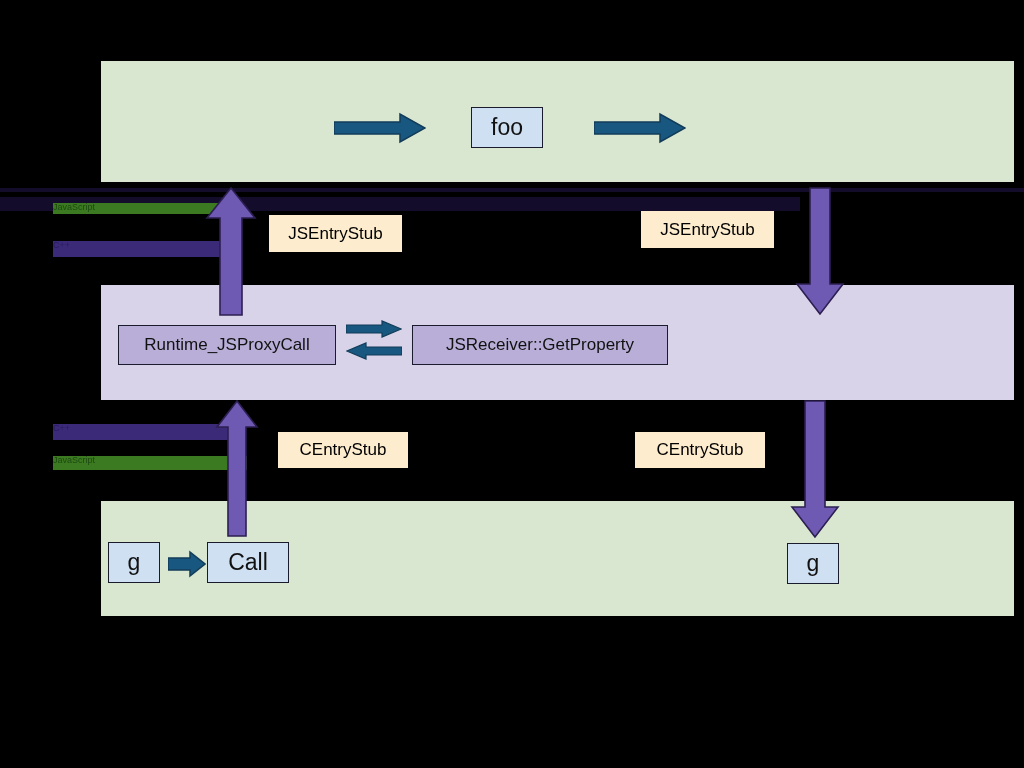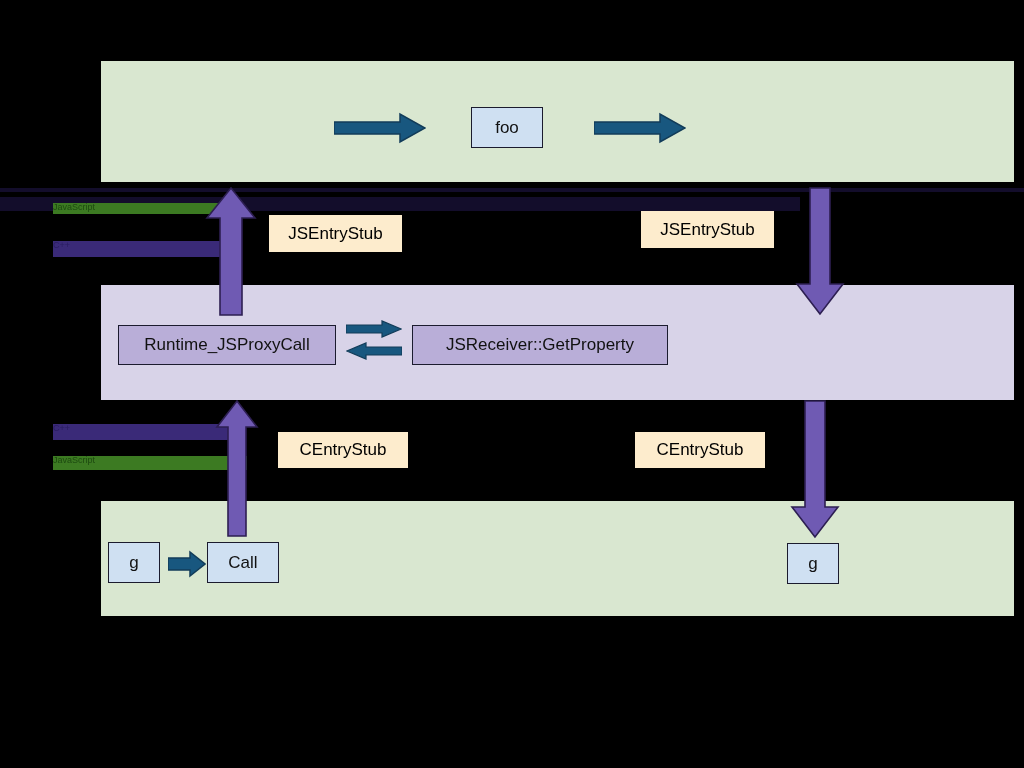--- a/index.html
+++ b/index.html
@@ -56,32 +56,32 @@
   .bar-d { left: 28px; top: 456px; width: 194px; height: 14px; }
 
   
   .node {
     position: absolute;
     box-sizing: border-box;
     border: 1px solid #1b1b2e;
     display: flex;
     align-items: center;
     justify-content: center;
-    font-size: 17px;
+    font-size: 23px;
     color: #111111;
     white-space: nowrap;
   }
   .node-blue   { background: #cfe0f2; }
   .node-purple { background: #b9aed8; }
 
   .node-foo  { left: 471px; top: 107px; width: 72px;  height: 41px; }
   .node-rjpc { left: 118px; top: 325px; width: 218px; height: 40px; font-size: 17px; }
   .node-jrgp { left: 412px; top: 325px; width: 256px; height: 40px; font-size: 17px; }
   .node-g1   { left: 108px; top: 542px; width: 52px;  height: 41px; }
-  .node-call { left: 207px; top: 542px; width: 72px;  height: 41px; }
+  .node-call { left: 207px; top: 542px; width: 82px;  height: 41px; }
   .node-g2   { left: 787px; top: 543px; width: 52px;  height: 41px; }
 
   
   .stub {
     position: absolute;
     background: #fdeccd;
     color: #000000;
     font-size: 17px;
     display: flex;
     align-items: center;

